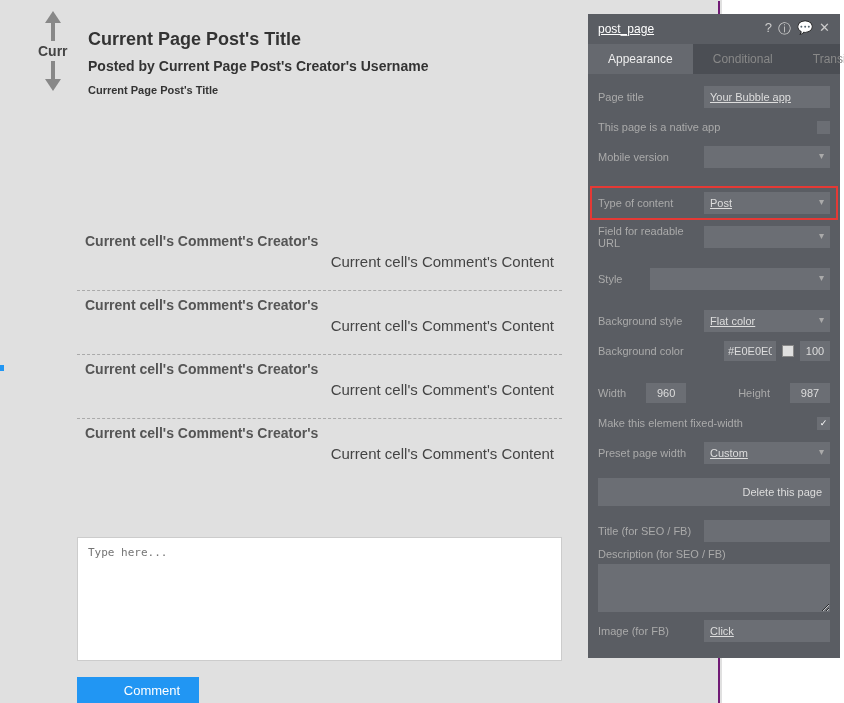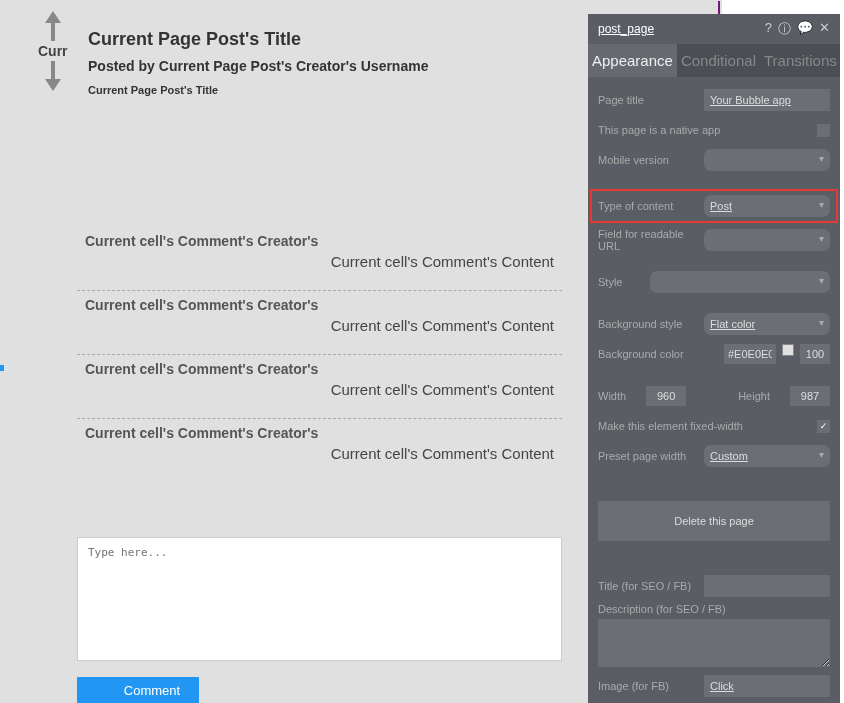--- a/index.html
+++ b/index.html
@@ -31,34 +31,34 @@
 .comment-btn { position: absolute; left: 77px; top: 676px; width: 122px; height: 27px; background: #2196F3; color: #fff; border: none; font-size: 13px; cursor: pointer; padding-left: 28px; }
 
 .blue-handle { position: absolute; left: 0; top: 364px; width: 4px; height: 6px; background: #2196F3; }
 
 
 .inspector { position: absolute; left: 588px; top: 14px; width: 252px; background: #5a5d63; color: #bbb; font-size: 11px; z-index: 10; }
 .insp-header { display: flex; justify-content: space-between; align-items: center; padding: 6px 10px; background: #5a5d63; }
 .insp-title { color: #fff; text-decoration: underline; font-size: 12px; }
 .insp-icons { display: flex; gap: 6px; color: #ccc; font-size: 13px; }
 .insp-tabs { display: flex; background: #4b4e54; }
-.insp-tab { flex: 1; text-align: right; padding: 8px 4px; font-size: 15px; color: #888; cursor: pointer; }
+.insp-tab { flex: 1; text-align: left; padding: 8px 20px; font-size: 12px; color: #888; cursor: pointer; }
 .insp-tab.active { background: #66696f; color: #eee; }
 .insp-body { padding: 6px 10px 10px 10px; }
 .prop-row { display: flex; align-items: center; justify-content: space-between; min-height: 26px; margin: 4px 0; }
 .prop-label { color: #aaa; font-size: 11px; flex: 1; }
 .prop-input, .prop-select { background: #6b6e74; border: none; color: #ddd; font-size: 11px; padding: 5px 6px; width: 126px; text-decoration: underline; }
-.prop-select { appearance: none; position: relative; border-radius: 7px; }
+.prop-select { appearance: none; position: relative; }
 .select-wrap { position: relative; width: 126px; }
 .select-wrap::after { content: '▾'; position: absolute; right: 6px; top: 4px; color: #aaa; font-size: 10px; pointer-events: none; }
 .checkbox { width: 13px; height: 13px; background: #6b6e74; display: inline-flex; align-items: center; justify-content: center; color: #fff; font-size: 9px; }
 .highlight-row { border: 2px solid #E53935; margin: 4px -8px; padding: 4px 6px; display: flex; align-items: center; justify-content: space-between; }
 .small-input { width: 40px; background: #6b6e74; border: none; color: #ddd; font-size: 11px; padding: 4px; text-align: center; }
 .color-swatch { width: 12px; height: 12px; background: #E0E0E0; border: 1px solid #888; display: inline-block; vertical-align: middle; margin: 0 4px; }
-.delete-btn { width: 100%; background: #6b6e74; border: none; color: #ddd; padding: 14px; font-size: 11px; cursor: pointer; margin: 20px 0; }
+.delete-btn { width: 100%; background: #6b6e74; border: none; color: #ddd; padding: 8px; font-size: 11px; cursor: pointer; margin: 0 0; text-align: right; }
 .desc-area { width: 100%; height: 48px; background: #6b6e74; border: none; margin-top: 4px; }
 .section-gap { height: 8px; }
 .wh-row { display: flex; align-items: center; gap: 6px; }
 .wh-row .prop-label { flex: none; }
 </style>
 </head>
 <body>
 
 <div class="canvas">
   <div class="arrows">
@@ -154,21 +154,21 @@
 
     <div class="section-gap"></div>
 
     <div class="prop-row">
       <span class="prop-label">Background style</span>
       <div class="select-wrap"><input class="prop-select" value="Flat color" style=""></div>
     </div>
 
     <div class="prop-row">
       <span class="prop-label">Background color</span>
-      <div style="display:flex;gap:2px">
+      <div style="display:flex;align-items:center;gap:2px">
         <input class="small-input" style="width: 52px;" value="#E0E0E0">
         <span class="color-swatch"></span>
         <input class="small-input" style="width: 30px;" value="100">
       </div>
     </div>
 
     <div class="section-gap"></div>
 
     <div class="prop-row wh-row">
       <span class="prop-label">Width</span>

